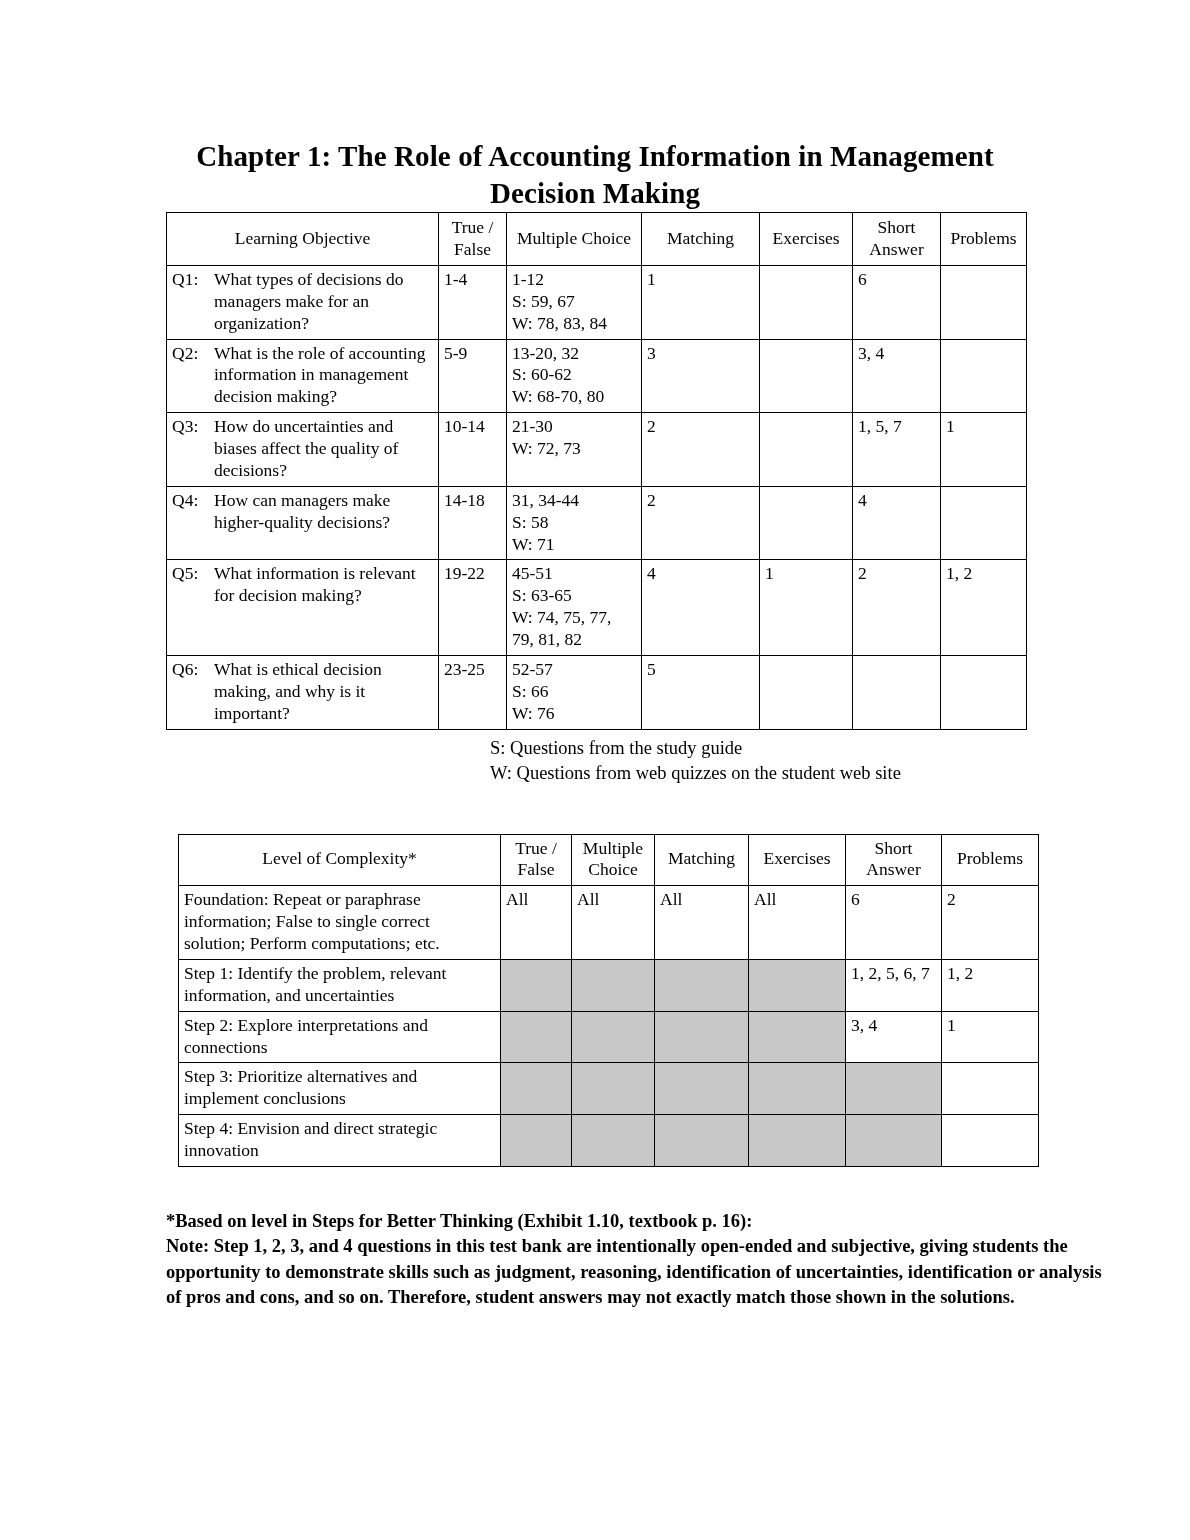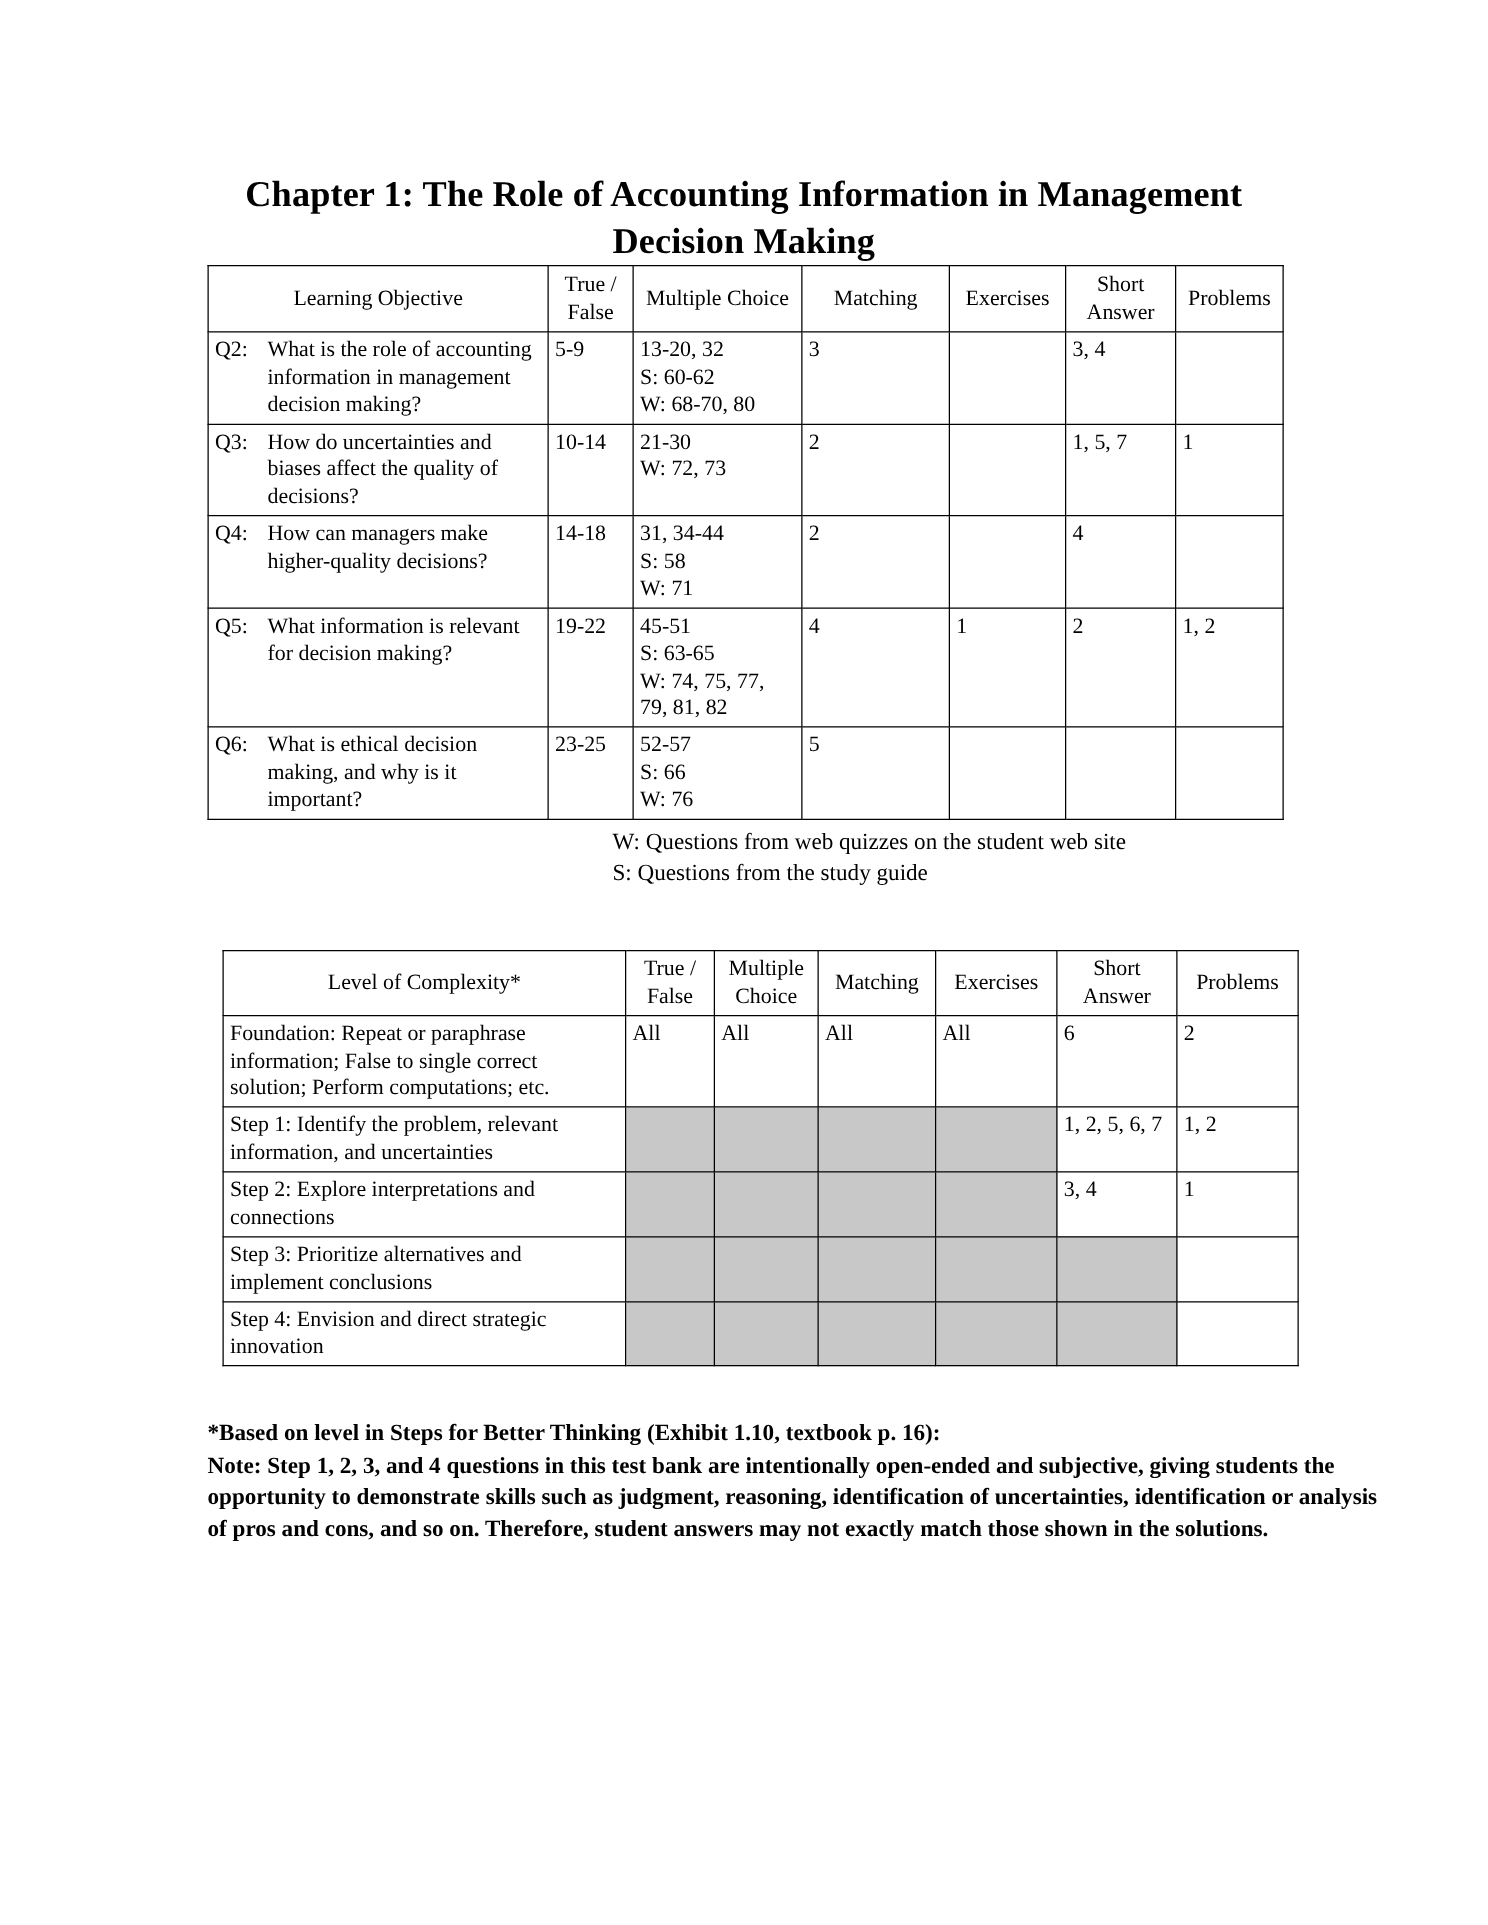--- a/index.html
+++ b/index.html
@@ -158,20 +158,38 @@
           <td class="hdr-sm2">Exercises</td>
           <td class="hdr-sm2">
             <span class="mini-line">Short</span>
             <span class="mini-line">Answer</span>
           </td>
           <td class="hdr-sm2">Problems</td>
         </tr>
       </thead>
       <tbody>
 
+        <tr>
+          <td>
+            <div class="lo-cell">
+              <span class="lo-q">Q1:</span>
+              <span class="lo-txt">What types of decisions do managers make for an organization?</span>
+            </div>
+          </td>
+          <td>1-4</td>
+          <td>
+            <span class="mini-line">1-12</span>
+            <span class="mini-line">S: 59, 67</span>
+            <span class="mini-line">W: 78, 83, 84</span>
+          </td>
+          <td>1</td>
+          <td></td>
+          <td>6</td>
+          <td></td>
+        </tr>
 
         <tr>
           <td>
             <div class="lo-cell">
               <span class="lo-q">Q2:</span>
               <span class="lo-txt">What is the role of accounting information in management decision making?</span>
             </div>
           </td>
           <td>5-9</td>
           <td>
@@ -258,22 +276,22 @@
           <td>5</td>
           <td></td>
           <td></td>
           <td></td>
         </tr>
       </tbody>
     </table>
   </div>
 
   <div class="note-lines">
+    <div>S:  Questions from the study guide</div>
     <div>W:  Questions from web quizzes on the student web site</div>
-    <div>S:  Questions from the study guide</div>
   </div>
 
   <div class="tbl-wrap2">
     <table class="grid t2">
       <colgroup>
         <col class="d0">
           <col class="d1">
           <col class="d2">
           <col class="d3">
           <col class="d4">

